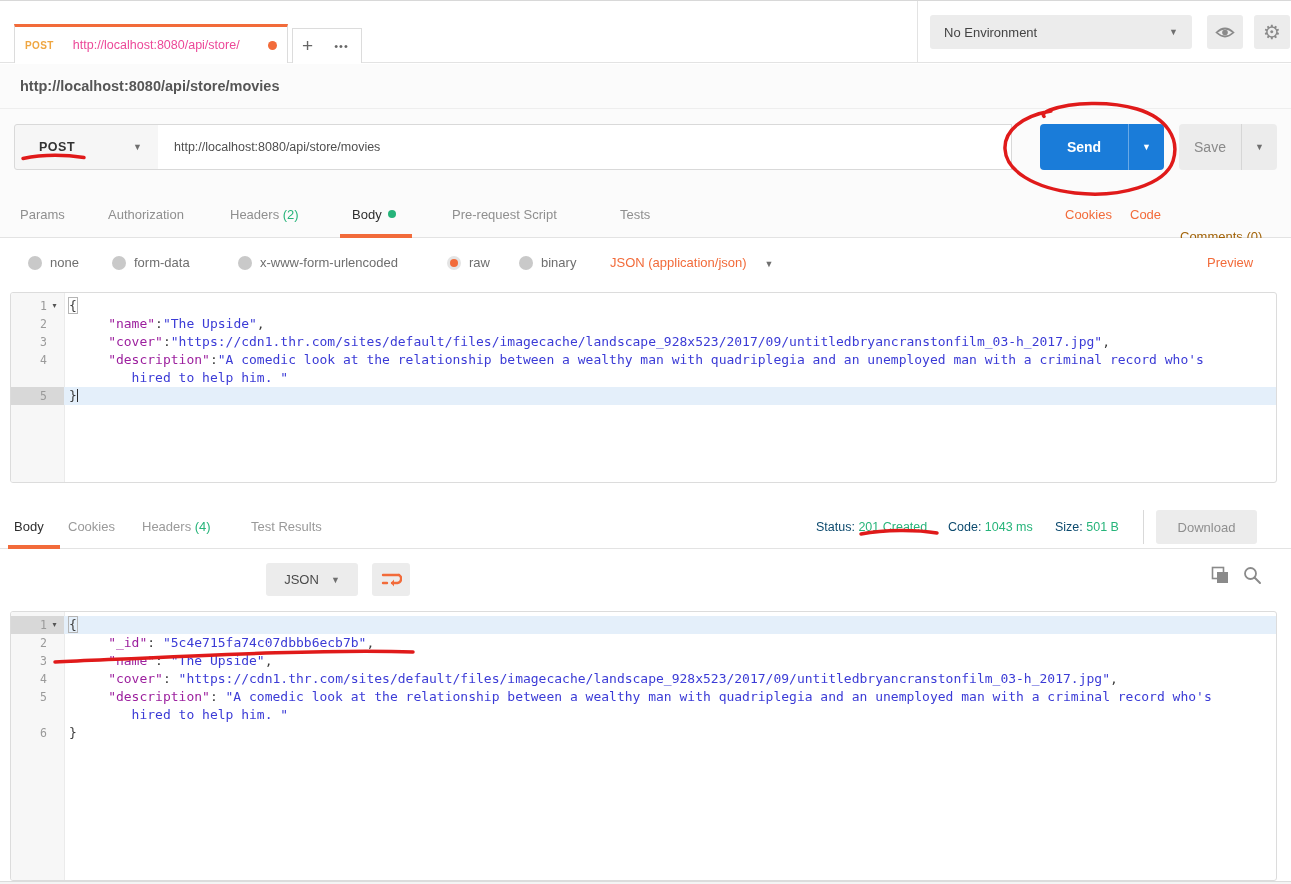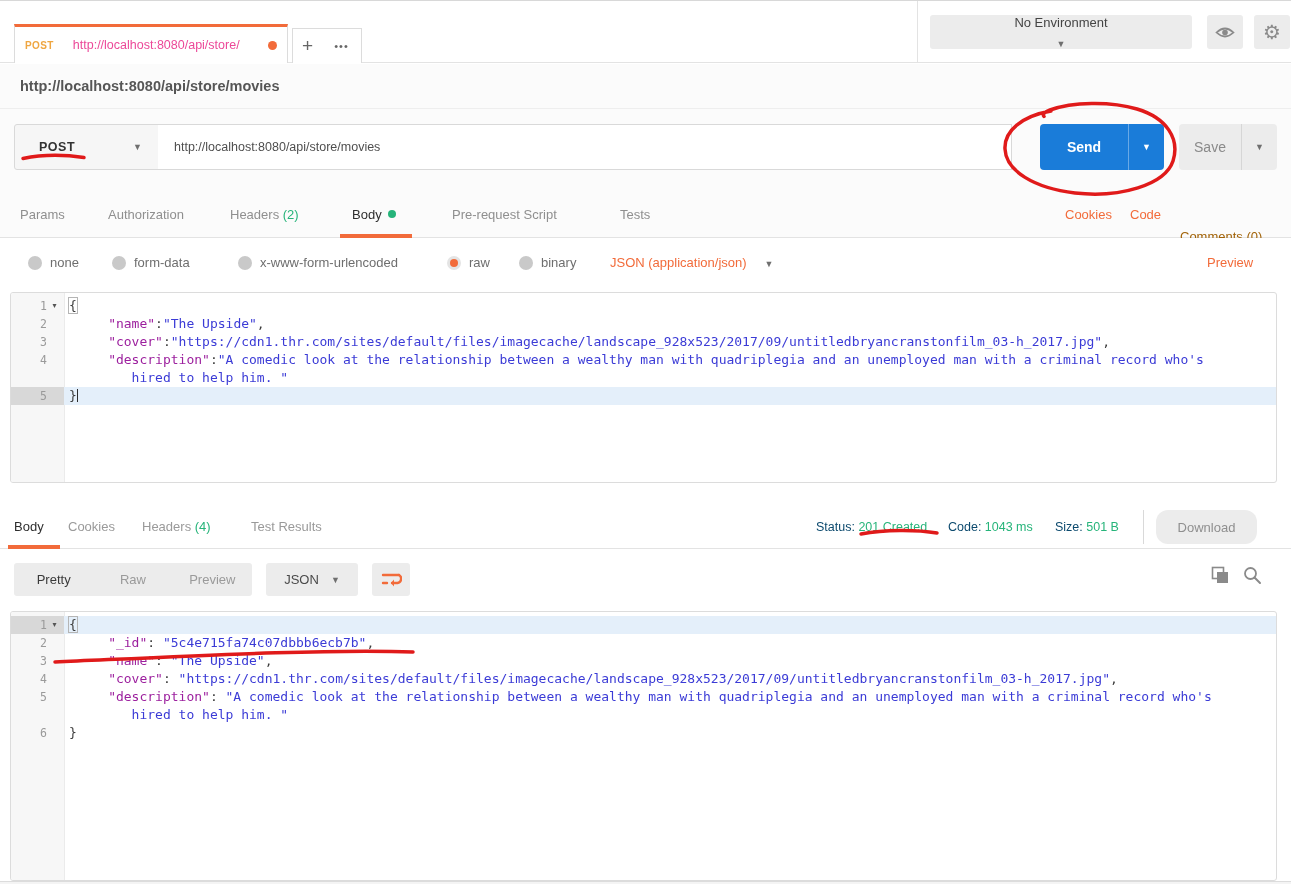--- a/index.html
+++ b/index.html
@@ -18,21 +18,21 @@
   #req-tab .turl { color:#ec4899; font-size:12.5px; white-space:nowrap; overflow:hidden; flex:1;padding-left:12px; }
   #req-tab .dot  { width:9px; height:9px; border-radius:50%; background:#f26b3a; flex:0 0 9px; margin-left:6px; }
   #new-tab  { position:absolute; left:292px; top:27px; width:31px; height:35px; background:#fff;
               border:1px solid #dcdcdc; border-bottom:none; color:#666; font-size:19px; font-weight:300;
               display:flex; align-items:center; justify-content:center; cursor:pointer; }
   #more-tabs{ position:absolute; left:322px; top:27px; width:40px; height:35px; background:#fff;
               border:1px solid #dcdcdc; border-left:none; border-bottom:none; color:#666; font-size:11px;
               letter-spacing:1px; display:flex; align-items:center; justify-content:center; cursor:pointer; }
   #hdr-divider { position:absolute; left:917px; top:0; width:1px; height:62px; background:#e3e3e3; }
   #env-select { position:absolute; left:930px; top:14px; width:262px; height:34px; background:#ececec;
-                border-radius:3px; display:flex; align-items:center; padding:0 14px; cursor:pointer;flex-direction:column; }
+                border-radius:3px; display:flex; align-items:center; padding:0 14px; cursor:pointer; }
   #env-select .lbl { color:#444; font-size:13px; flex:1; }
   .caret { color:#6f6f6f; font-size:9px; }
   .hbtn { position:absolute; top:14px; width:36px; height:34px; background:#ececec; border-radius:3px;
           display:flex; align-items:center; justify-content:center; cursor:pointer; }
   #eye-btn  { left:1207px; }
   #gear-btn { left:1254px; color:#8a8a8a; font-size:20px; font-family:"DejaVu Sans",sans-serif; }
 
   
   #url-title-bar { position:absolute; left:0; top:63px; width:1291px; height:45px; background:#fbfbfb;
                    border-bottom:1px solid #eeeeee; display:flex; align-items:center; padding:0 20px; }
@@ -112,21 +112,21 @@
   .stab.active { color:#2e2e2e; }
   .stab .cnt { color:#26b47a; }
   #rtab-body{left:14px} #rtab-cookies{left:68px} #rtab-headers{left:142px} #rtab-tests{left:251px}
   #res-tab-underline { position:absolute; left:8px; top:39px; width:52px; height:4px; background:#f26b3a; }
   .stat { position:absolute; top:14px; font-size:12.5px; white-space:nowrap; }
   .stat .lab { color:#0c4a6e; }
   .stat .val { color:#26b47a; }
   #stat-status{left:816px} #stat-time{left:948px} #stat-size{left:1055px}
   #dl-divider { position:absolute; left:1143px; top:4px; width:1px; height:34px; background:#d9d9d9; }
   #download-btn { position:absolute; left:1156px; top:4px; width:101px; height:34px; background:#ececec;
-                  border-radius:12px; color:#8f8f8f; font-size:13px; display:flex; align-items:center;
+                  border-radius:3px; color:#8f8f8f; font-size:13px; display:flex; align-items:center;
                   justify-content:center; cursor:pointer; }
 
   
   #res-toolbar { position:absolute; left:0; top:548px; width:1291px; height:62px; background:#fff; font-size:13px; }
   #view-group { position:absolute; left:14px; top:14px; width:238px; height:33px; background:#ececec;
                 border-radius:3px; display:flex; align-items:center; }
   .vitem { flex:1; text-align:center; color:#9a9a9a; cursor:pointer; }
   .vitem.active { color:#3a3a3a; }
   #format-select { position:absolute; left:266px; top:14px; width:92px; height:33px; background:#ececec;
                    border-radius:3px; display:flex; align-items:center; justify-content:center; gap:12px;
@@ -248,25 +248,20 @@
     <span class="stab" id="rtab-tests">Test Results</span>
     <div id="res-tab-underline"></div>
     <span class="stat" id="stat-status"><span class="lab">Status:</span> <span class="val">201 Created</span></span>
     <span class="stat" id="stat-time"><span class="lab">Code:</span> <span class="val">1043 ms</span></span>
     <span class="stat" id="stat-size"><span class="lab">Size:</span> <span class="val">501 B</span></span>
     <div id="dl-divider"></div>
     <div id="download-btn">Download</div>
   </div>
 
   <div id="res-toolbar">
-    <div id="view-group">
-      <span class="vitem active">Pretty</span>
-      <span class="vitem">Raw</span>
-      <span class="vitem">Preview</span>
-    </div>
     <div id="format-select">
       <span>JSON</span>
       <span class="caret">▼</span>
     </div>
     <div id="wrap-btn">
       <svg width="21" height="17" viewBox="0 0 21 17">
         <path d="M2,4 H18" stroke="#f26b3a" stroke-width="2.4" fill="none" stroke-linecap="round"></path>
         <path d="M2,12 H6" stroke="#f26b3a" stroke-width="2.4" fill="none" stroke-linecap="round"></path>
         <path d="M18,4 C21,5.5 21,11.5 16.5,12 H11" stroke="#f26b3a" stroke-width="2.4" fill="none" stroke-linecap="round"></path>
         <path d="M13,8.5 L10,12 L13,15.5 Z" fill="#f26b3a"></path>

